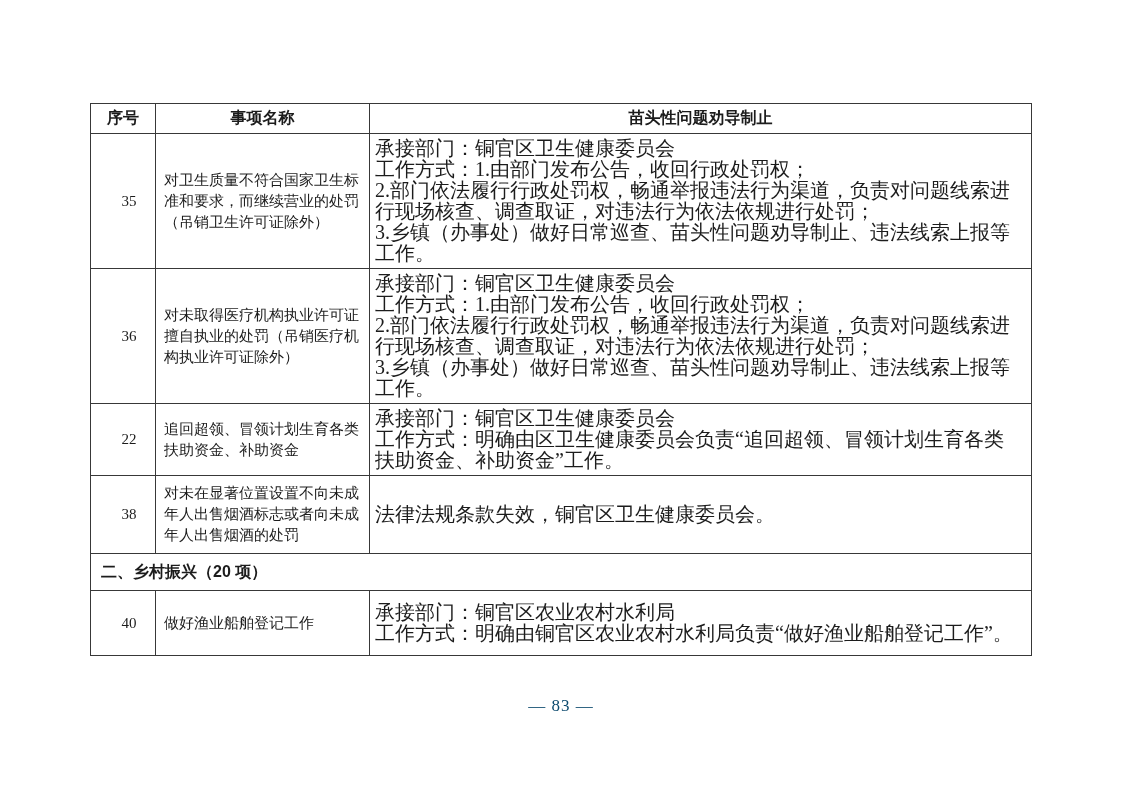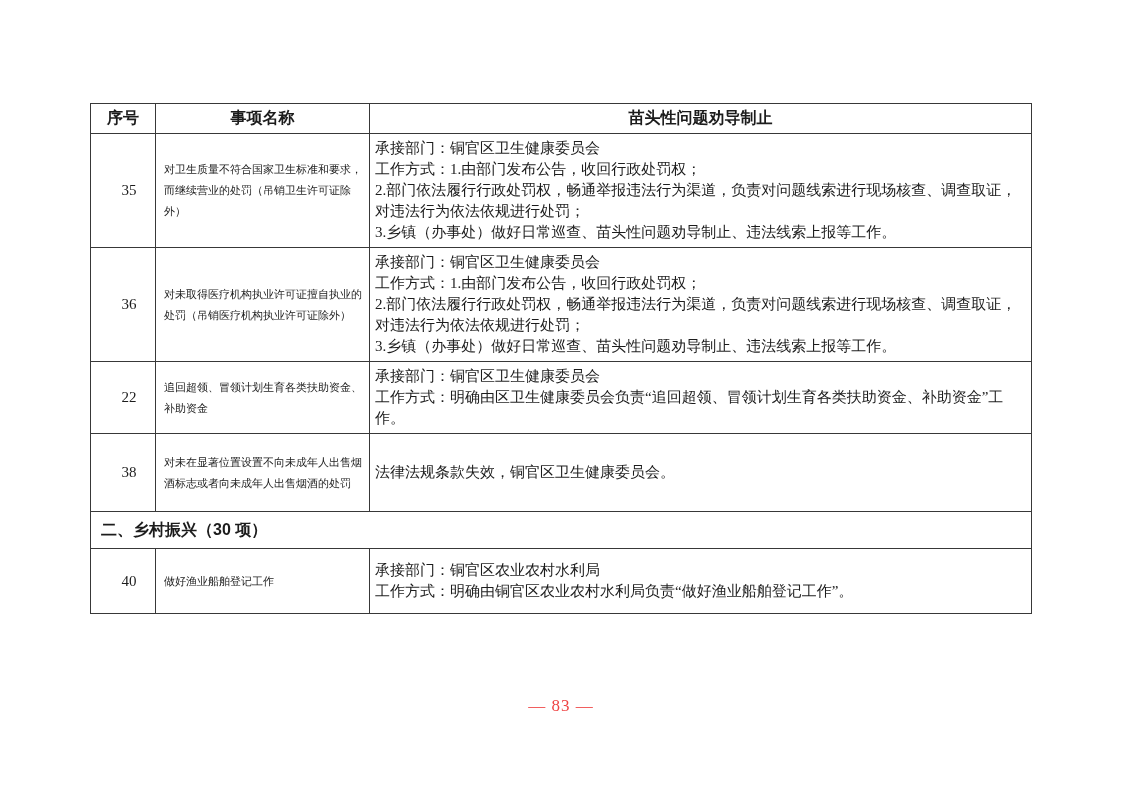--- a/index.html
+++ b/index.html
@@ -41,27 +41,27 @@
     height: 30px;
     background: #ffffff;
   }
   td.cell-no {
     text-align: center;
     font-size: 15px;
     padding-left: 12px;
   }
   td.cell-name {
     padding: 4px 6px 4px 8px;
-    font-size: 11px;
+    font-size: 15px;
     line-height: 21px;
     text-align: left;
   }
   td.cell-detail {
     padding: 4px 8px 4px 5px;
-    font-size: 15px;
+    font-size: 20px;
     line-height: 21px;
     text-align: left;
     white-space: pre-wrap;
   }
   td.cell-section {
     font-family: "Liberation Sans", "DejaVu Sans", sans-serif;
     font-weight: bold;
     font-size: 16px;
     padding-left: 10px;
     text-align: left;
@@ -73,21 +73,21 @@
   tr.h-section { height: 37px; }
   tr.h-short   { height: 68px; }
   tr.h-short2  { height: 65px; margin-top: 8px; }
   .page-footer {
     position: absolute;
     top: 696px;
     left: 0;
     width: 1122px;
     text-align: center;
     font-size: 17px;
-    color: #ef4444;
+    color: #0c4a6e;
     letter-spacing: 1px;
   }
 </style>
 </head>
 <body>
 
 <div class="page">
 
   <table class="doc-table">
     <colgroup>
@@ -124,21 +124,21 @@
         <td class="cell-name">追回超领、冒领计划生育各类扶助资金、补助资金</td>
         <td class="cell-detail">承接部门：铜官区卫生健康委员会
 工作方式：明确由区卫生健康委员会负责“追回超领、冒领计划生育各类扶助资金、补助资金”工作。</td>
       </tr>
       <tr class="h-med2">
         <td class="cell-no">38</td>
         <td class="cell-name">对未在显著位置设置不向未成年人出售烟酒标志或者向未成年人出售烟酒的处罚</td>
         <td class="cell-detail">法律法规条款失效，铜官区卫生健康委员会。</td>
       </tr>
       <tr class="h-section">
-        <td class="cell-section" colspan="3">二、乡村振兴（30 项）</td>
+        <td class="cell-section" colspan="3">二、乡村振兴（20 项）</td>
       </tr>
       <tr class="h-short2">
         <td class="cell-no">40</td>
         <td class="cell-name">做好渔业船舶登记工作</td>
         <td class="cell-detail">承接部门：铜官区农业农村水利局
 工作方式：明确由铜官区农业农村水利局负责“做好渔业船舶登记工作”。</td>
       </tr>
     </tbody>
   </table>
 

